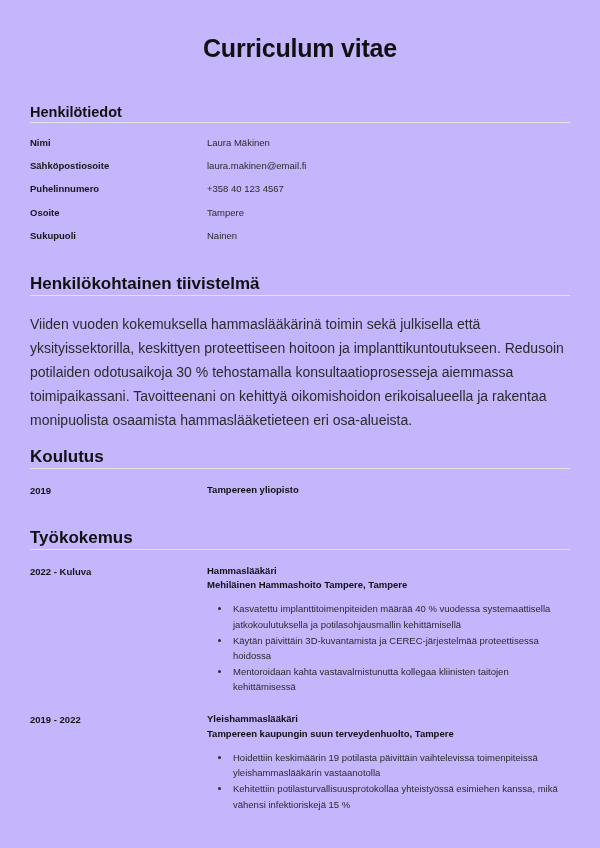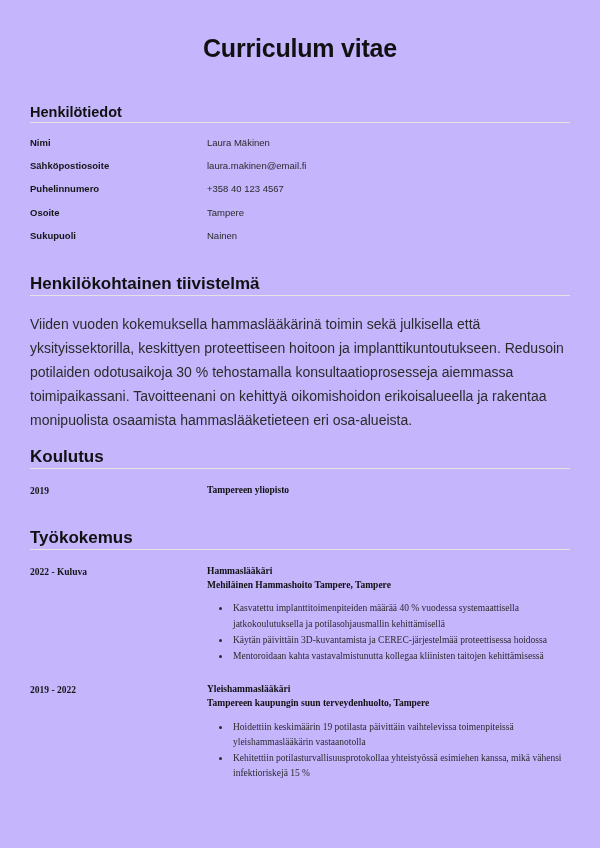--- a/index.html
+++ b/index.html
@@ -85,21 +85,21 @@
   .summary-text {
     margin-top: 16px;
     font-size: 14px;
     line-height: 1.72;
     color: #2b2b2b;
     width: 540px;
     text-align: left;
   }
 
   
-  .entries { margin-top: 14px; font-family: Liberation Serif, serif; }
+  .entries { margin-top: 14px; }
 
   .entry {
     display: flex;
     align-items: flex-start;
     margin-bottom: 4px;
   }
   .entry-period {
     width: 177px;
     flex: 0 0 177px;
     font-size: 9.5px;

